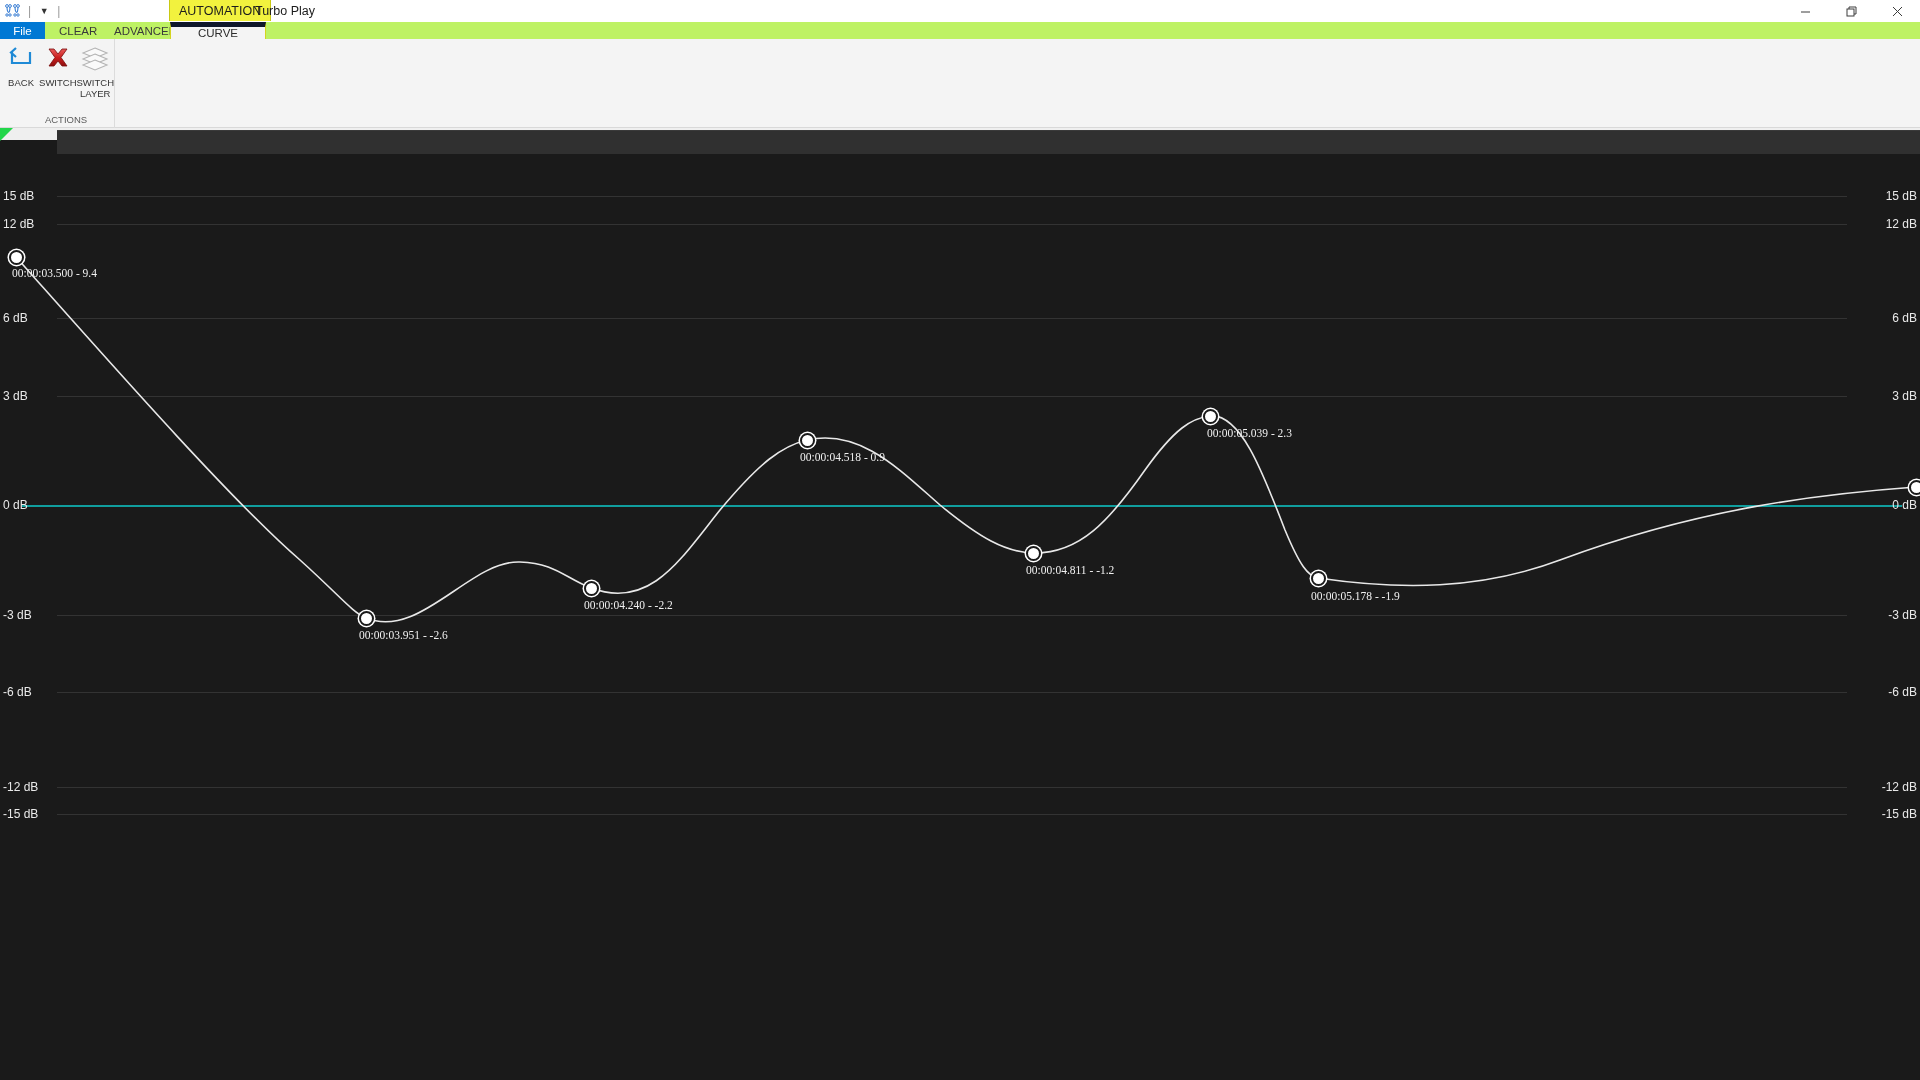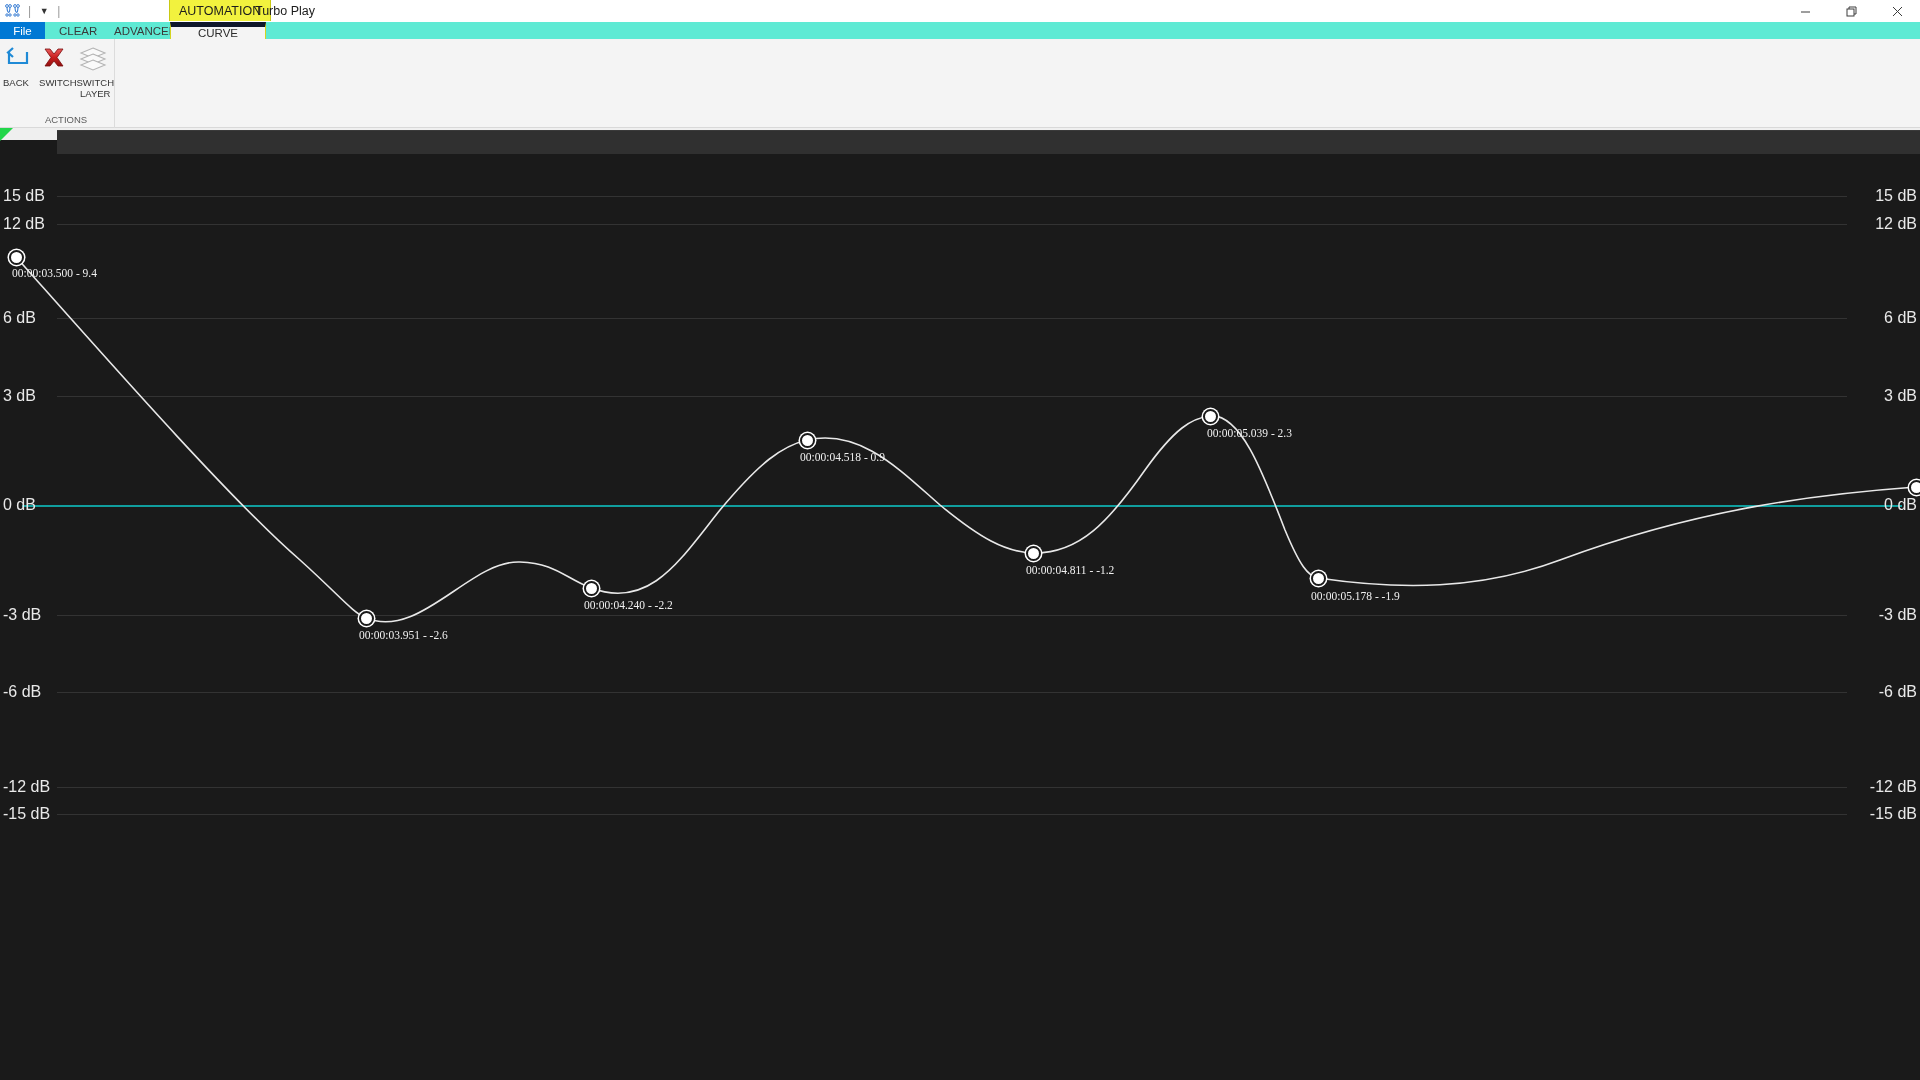--- a/index.html
+++ b/index.html
@@ -30,21 +30,21 @@
     position:absolute; left:255px; top:0; height:22px;
     display:flex; align-items:center; color:#1c1c1c; font-size:12.5px;
   }
   .wincontrols { position:absolute; right:0; top:0; height:22px; display:flex; }
   .wc { width:46px; height:22px; display:flex; align-items:center; justify-content:center;
     color:#3c3c3c; }
 
   
   .tabstrip {
     position:absolute; left:0; top:22px; width:1920px; height:17px;
-    background:#5eead4;
+    background:#bef264;
     padding-left:28px;
   }
   .tab {
     position:absolute; top:0; height:17px; display:flex; align-items:center;
     justify-content:center; font-size:11.5px; color:#3a3a3a;
     padding:0 14px; white-space:nowrap;
   }
   .tab-file { left:0; width:45px; background:#0078d4; color:#ffffff; }
   .tab-editor { left:45px; }
   .tab-advanced { left:100px; }
@@ -55,21 +55,21 @@
   }
 
   
   .ribbon {
     position:absolute; left:0; top:39px; width:1920px; height:89px;
     background:#f4f4f4; border-bottom:1px solid #d9d9d9;
   }
   .group { position:absolute; left:0; top:0; width:115px; height:89px;
     border-right:1px solid #dcdcdc; }
   .group-items { display:flex; align-items:flex-start; height:68px; padding-top:3px; }
-  .ritem { width:38px; display:flex; flex-direction:column; align-items:flex-start; gap:1px; }
+  .ritem { width:38px; display:flex; flex-direction:column; align-items:center; gap:1px; }
   .ricon { height:34px; display:flex; align-items:center; justify-content:center; }
   .rlabel { font-size:9.5px; color:#333; text-align:center; line-height:11px; }
   .group-title {
     position:absolute; bottom:3px; left:0; width:115px; text-align:center;
     font-size:9.5px; color:#5a5a5a;padding-left:17px;
   }
 
   
   .editor {
     position:absolute; left:0; top:128px; width:1920px; height:952px;
@@ -88,21 +88,21 @@
     border-left:13px solid #22d64a; border-bottom:13px solid transparent;
   }
 
   .plot { position:absolute; left:0; top:0; width:1920px; height:952px; }
   .gridline {
     position:absolute; height:1px; background:#333333;
   }
   .zeroline { position:absolute; height:2px; background:#109e9e; }
 
   .axlabel {
-    position:absolute; font-size:16px; color:#e9e9e9;
+    position:absolute; font-size:12px; color:#e9e9e9;
     white-space:nowrap; line-height:12px;
   }
   .axlabel-l { left:3px; }
   .axlabel-r { right:3px; }
 
   .curve-svg { position:absolute; left:0; top:0; width:1920px; height:952px; }
 
   .kf {
     position:absolute; width:15px; height:15px; border-radius:50%;
     background:#ffffff; border:2.5px solid #1a1a1a;

